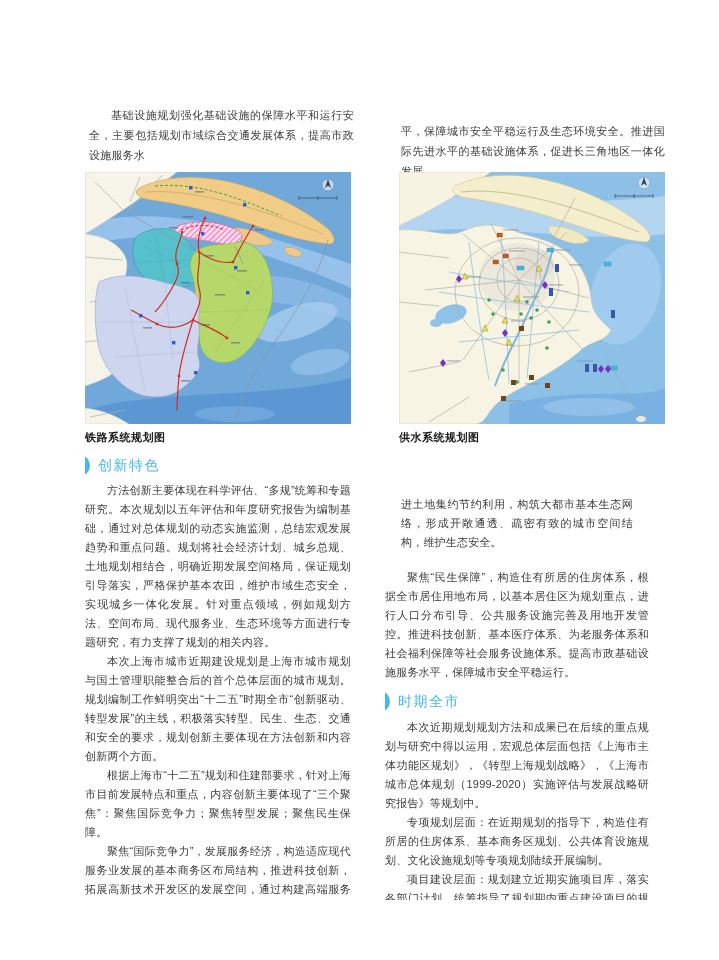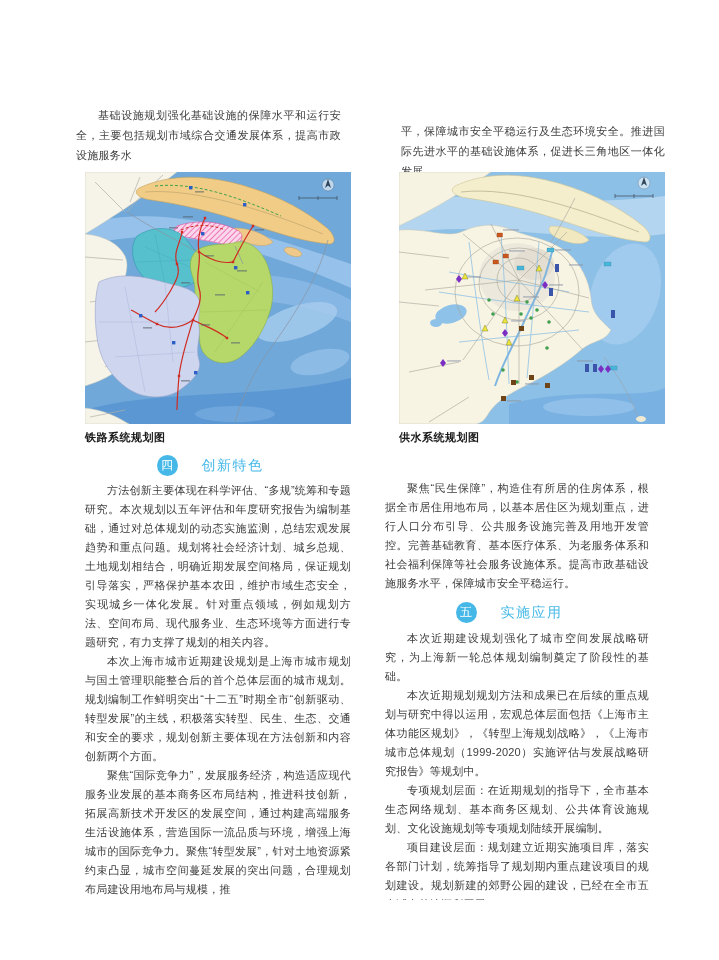--- a/index.html
+++ b/index.html
@@ -7,39 +7,39 @@
   body {
     width:719px; height:960px; position:relative; overflow:hidden;
     font-family:"Liberation Sans","DejaVu Sans",sans-serif;
   }
   .page { position:relative; width:719px; height:960px; background:#fff; }
 
   .textblock {
     position:absolute; font-size:11px; line-height:19px; color:#3c3c3c;
     text-align:justify; letter-spacing:0.2px;
   }
-  .intro-left  { left:76px;  top:105px; width:265px; line-height:20px; }
+  .intro-left  { left:89px;  top:105px; width:265px; line-height:20px; }
   .intro-right { left:385px; top:105px; width:264px; line-height:20px; }
   p.para { text-indent:2em; margin:0; }
   p.cont { text-indent:0;  margin:16px; }
 
   figure.map { position:absolute; top:172px; width:266px; margin:0; }
   .map-left  { left:85px; }
   .map-right { left:399px; }
   figure.map svg { display:block; width:266px; height:252px; }
   figcaption {
     margin-top:6px; font-size:11px; font-weight:bold; color:#1a1a1a;
     letter-spacing:0.5px;
   }
 
   .body-col { position:absolute; top:452px; height:448px; overflow:hidden; }
   .body-left  { left:85px;  width:266px; }
   .body-right { left:385px; width:264px; padding-top:27px; }
 
-  .sec-head { display:flex; align-items:center; gap:24px; height:22px; margin:2px 0 5px -16px;justify-content:center; }
+  .sec-head { display:flex; align-items:center; gap:8px; height:22px; margin:2px 0 5px -16px; }
   .sec-head.second { margin-top:8px; margin-bottom:6px; }
   .sec-num {
     width:21px; height:21px; border-radius:50%; background:var(--accent,#45b8e8);
     color:#fff; font-size:12px; line-height:21px; text-align:center; flex:0 0 21px;
   }
   .sec-title { font-size:14px; color:var(--accent,#45b8e8); letter-spacing:1.5px; }
 </style>
 </head>
 <body>
 
@@ -290,28 +290,29 @@
     <figcaption>供水系统规划图</figcaption>
   </figure>
 
   <div class="textblock body-col body-left">
     <div class="sec-head">
       <span class="sec-num">四</span>
       <span class="sec-title">创新特色</span>
     </div>
     <p class="para">方法创新主要体现在科学评估、“多规”统筹和专题研究。本次规划以五年评估和年度研究报告为编制基础，通过对总体规划的动态实施监测，总结宏观发展趋势和重点问题。规划将社会经济计划、城乡总规、土地规划相结合，明确近期发展空间格局，保证规划引导落实，严格保护基本农田，维护市域生态安全，实现城乡一体化发展。针对重点领域，例如规划方法、空间布局、现代服务业、生态环境等方面进行专题研究，有力支撑了规划的相关内容。</p>
     <p class="para">本次上海市城市近期建设规划是上海市城市规划与国土管理职能整合后的首个总体层面的城市规划。规划编制工作鲜明突出“十二五”时期全市“创新驱动、转型发展”的主线，积极落实转型、民生、生态、交通和安全的要求，规划创新主要体现在方法创新和内容创新两个方面。</p>
+    <p class="para">根据上海市“十二五”规划和住建部要求，针对上海市目前发展特点和重点，内容创新主要体现了“三个聚焦”：聚焦国际竞争力；聚焦转型发展；聚焦民生保障。</p>
     <p class="para">聚焦“国际竞争力”，发展服务经济，构造适应现代服务业发展的基本商务区布局结构，推进科技创新，拓展高新技术开发区的发展空间，通过构建高端服务生活设施体系，营造国际一流品质与环境，增强上海城市的国际竞争力。聚焦“转型发展”，针对土地资源紧约束凸显，城市空间蔓延发展的突出问题，合理规划布局建设用地布局与规模，推</p>
   </div>
 
   <div class="textblock body-col body-right">
-    <p class="para">聚焦“民生保障”，构造住有所居的住房体系，根据全市居住用地布局，以基本居住区为规划重点，进行人口分布引导、公共服务设施完善及用地开发管控。完善基础教育、基本医疗体系、为老服务体系和社会福利保障等社会服务设施体系。提高市政基础设施服务水平，保障城市安全平稳运行。</p>
+    <p class="cont">进土地集约节约利用，构筑大都市基本生态网络，形成开敞通透、疏密有致的城市空间结构，维护生态安全。</p>
+    <p class="para">聚焦“民生保障”，构造住有所居的住房体系，根据全市居住用地布局，以基本居住区为规划重点，进行人口分布引导、公共服务设施完善及用地开发管控。推进科技创新、基本医疗体系、为老服务体系和社会福利保障等社会服务设施体系。提高市政基础设施服务水平，保障城市安全平稳运行。</p>
     <div class="sec-head second">
       <span class="sec-num">五</span>
-      <span class="sec-title">实施应用</span>
+      <span class="sec-title">时期全市</span>
     </div>
-    <p class="para">本次近期建设规划强化了城市空间发展战略研究，为上海新一轮总体规划编制奠定了阶段性的基础。</p>
     <p class="para">本次近期规划规划方法和成果已在后续的重点规划与研究中得以运用，宏观总体层面包括《上海市主体功能区规划》，《转型上海规划战略》，《上海市城市总体规划（1999-2020）实施评估与发展战略研究报告》等规划中。</p>
-    <p class="para">专项规划层面：在近期规划的指导下，全市基本生态网络规划、基本商务区规划、公共体育设施规划、文化设施规划等专项规划陆续开展编制。</p>
+    <p class="para">专项规划层面：在近期规划的指导下，构造住有所居的住房体系、基本商务区规划、公共体育设施规划、文化设施规划等专项规划陆续开展编制。</p>
     <p class="para">项目建设层面：规划建立近期实施项目库，落实各部门计划，统筹指导了规划期内重点建设项目的规划建设。规划新建的郊野公园的建设，已经在全市五个试点基地顺利开展。</p>
   </div>
 
 </div>
 
 </body></html>

